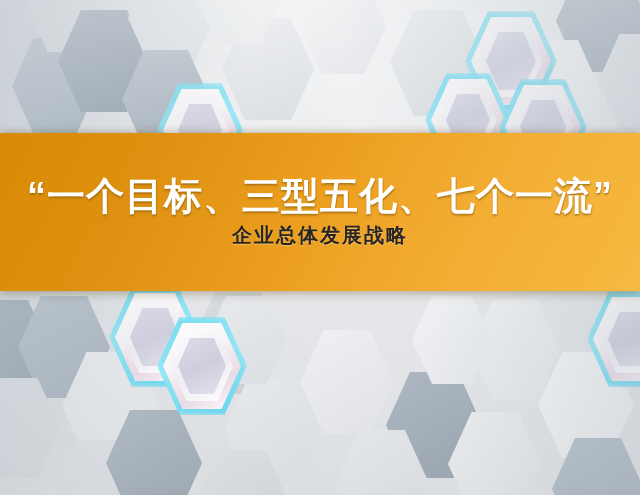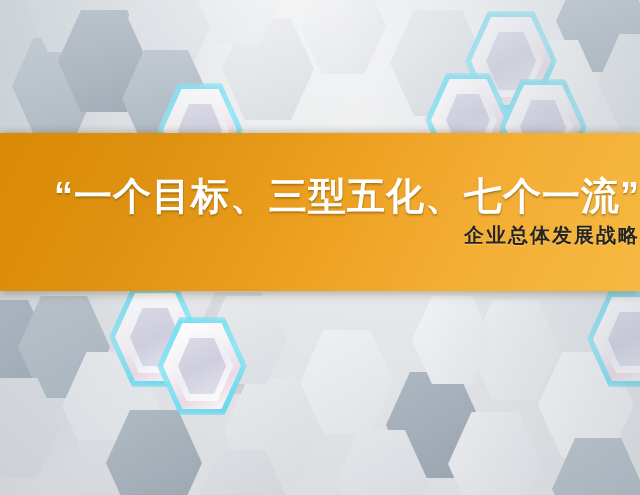--- a/index.html
+++ b/index.html
@@ -77,21 +77,21 @@
   #banner {
     position: absolute;
     left: 0;
     width: 640px;
     box-sizing: border-box;
     background:
       linear-gradient(118deg, #d98a05 0%, #de9110 22%, #ec9f1f 48%, #f3ad33 72%, #f6b941 100%);
     box-shadow: 0 3px 9px rgba(90,70,20,.30), 0 -2px 7px rgba(90,70,20,.18);
     display: flex;
     flex-direction: column;
-    align-items: flex-end;
+    align-items: center;
     justify-content: center;
   }
 
   #headline {
     color: #ffffff;
     font-size: 38px;
     font-weight: 700;
     letter-spacing: 1px;
     line-height: 1.12;
     white-space: nowrap;

